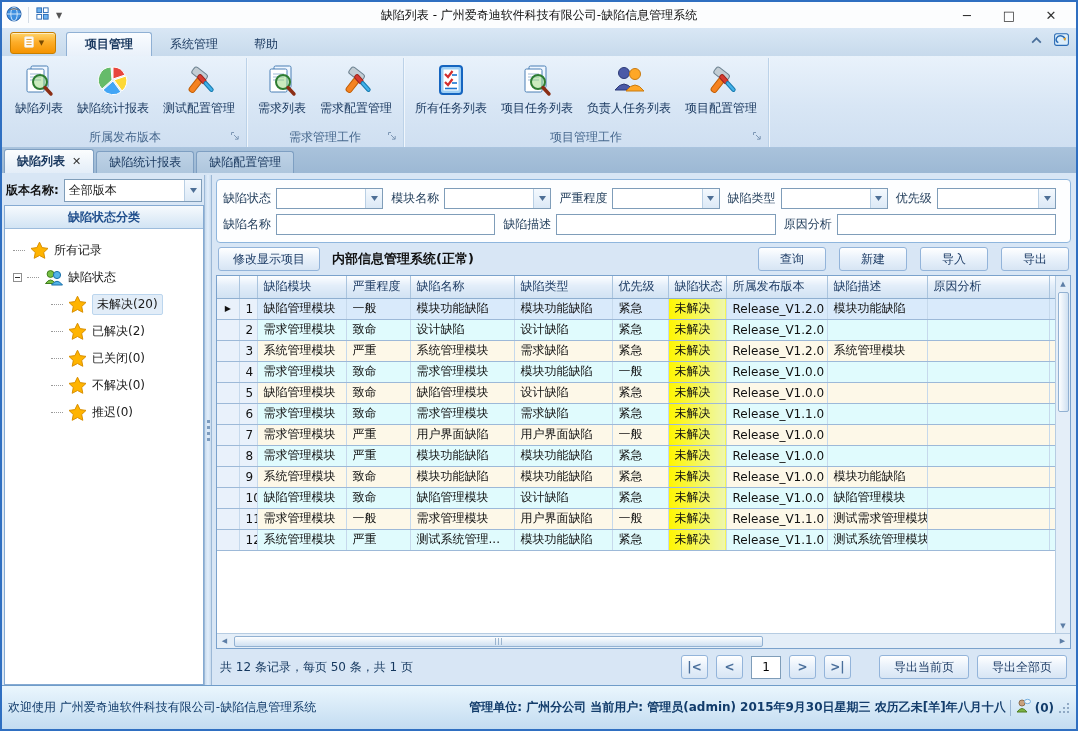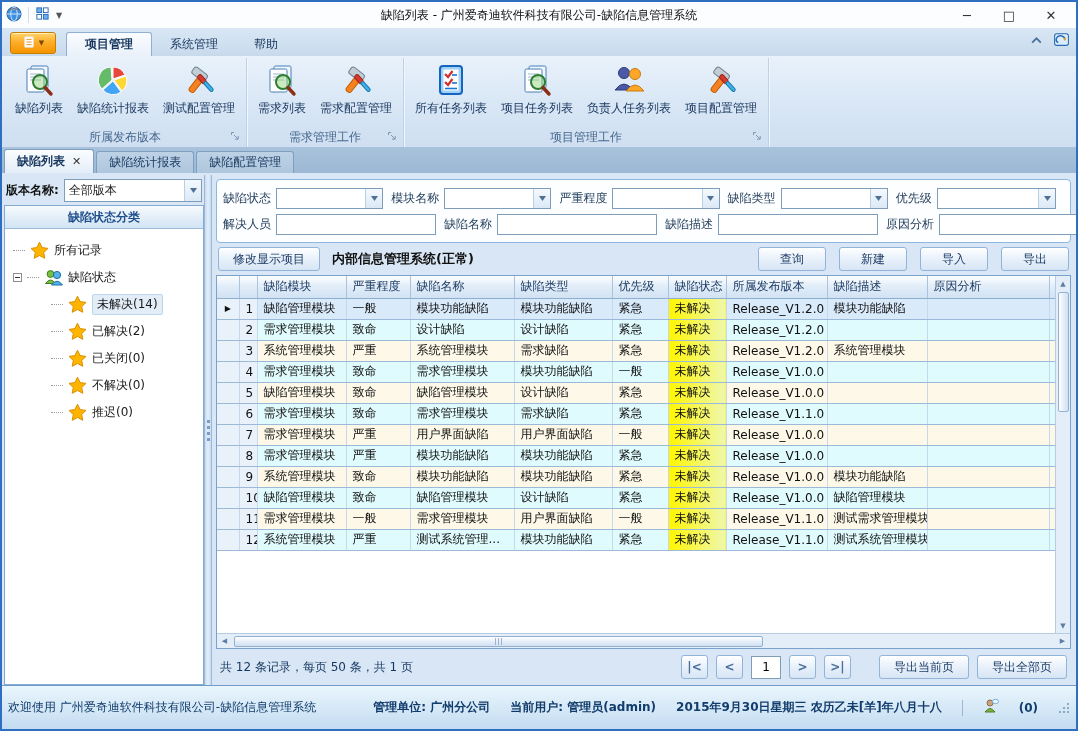--- a/index.html
+++ b/index.html
@@ -96,21 +96,21 @@
 
   
   .pager { height:36px; display:flex; align-items:center; gap:8px; padding:0 4px; flex:0 0 auto; }
   .pgsummary { color:#14375e; }
   .pgspacer { flex:1; }
   .navbtn { width:27px; padding:0; color:#4a6f9b; font-weight:bold; }
   .pageinput { width:30px; height:23px; border:1px solid #7f9db9; text-align:center; font:inherit; background:#fff; }
 
   
   .statusbar { height:44px; flex:0 0 auto; border-top:1px solid #6f9cc9; background:linear-gradient(#eaf6fd,#c3dcf1); display:flex; align-items:center; padding:0 6px; color:#123c6b; }
-  .sb-right { margin-left:auto; display:flex; align-items:center; gap:20px; font-weight:bold; }
+  .sb-right { margin-left:auto; display:flex; align-items:center; gap:4px; font-weight:bold; }
   .sb-sep { width:1px; height:16px; background:#9ab5d2; }
   .sb-grip svg { display:block; }
 
   .arw svg { display:block; }
 </style>
 </head>
 <body>
 
 <div class="window">
 
@@ -395,21 +395,21 @@
               </span>
               <span>缺陷状态</span>
             </div>
             <div class="titem lv2">
               <span class="dash"></span>
               <span class="tico">
                 <svg viewBox="0 0 19 19">
                   <path d="M9.5 1.2 l2.6 5.4 5.9 .8 -4.3 4.1 1.1 5.8 -5.3-2.8 -5.3 2.8 1.1-5.8 -4.3-4.1 5.9-.8 z" fill="#ffb400" stroke="#d98f00"></path>
                 </svg>
               </span>
-              <span class="tsel">未解决(14)</span>
+              <span class="tsel">未解决(20)</span>
             </div>
             <div class="titem lv2">
               <span class="dash"></span>
               <span class="tico">
                 <svg viewBox="0 0 19 19">
                   <path d="M9.5 1.2 l2.6 5.4 5.9 .8 -4.3 4.1 1.1 5.8 -5.3-2.8 -5.3 2.8 1.1-5.8 -4.3-4.1 5.9-.8 z" fill="#ffb400" stroke="#d98f00"></path>
                 </svg>
               </span>
               <span>已解决(2)</span>
             </div>
@@ -505,24 +505,20 @@
                 <span class="selval"></span>
                 <span class="selarw arw">
                   <svg width="7" height="5" viewBox="0 0 7 5">
                     <path d="M0 0 h7 l-3.5 5z" fill="#4e6f96"></path>
                   </svg>
                 </span>
               </div>
             </div>
           </div>
         <div class="frow">
-            <div class="fgroup">
-              <span class="flabel">解决人员</span>
-              <input type="text" style="">
-            </div>
             <div class="fgroup">
               <span class="flabel">缺陷名称</span>
               <input type="text" style="">
             </div>
             <div class="fgroup">
               <span class="flabel">缺陷描述</span>
               <input type="text" style="">
             </div>
             <div class="fgroup">
               <span class="flabel">原因分析</span>

